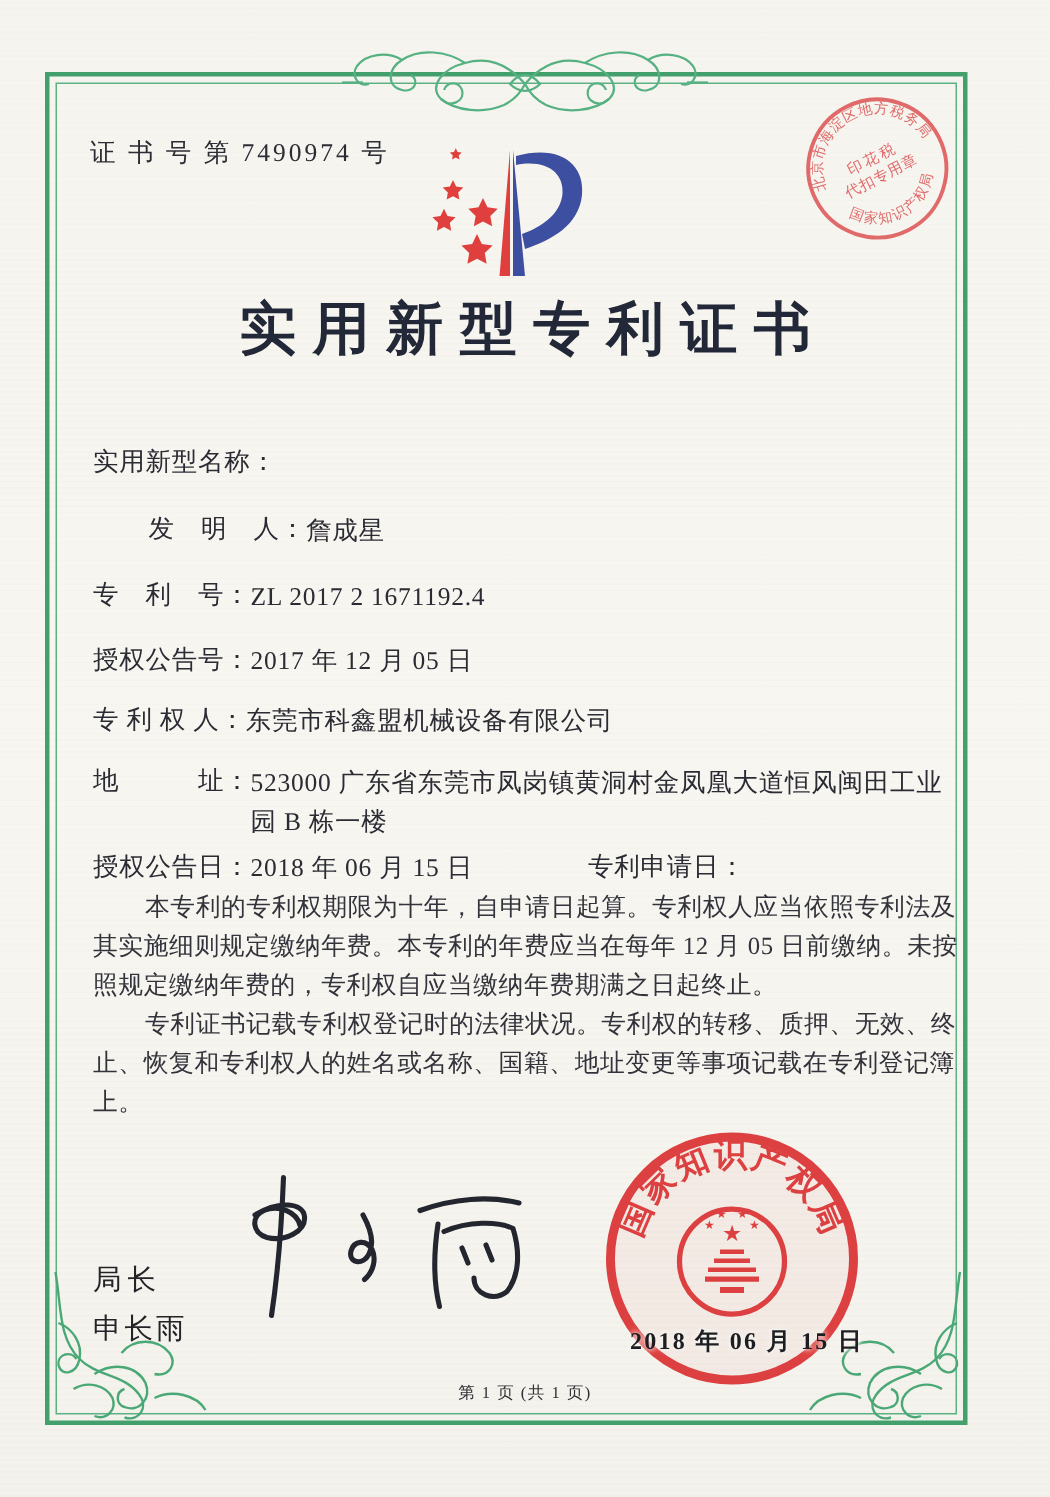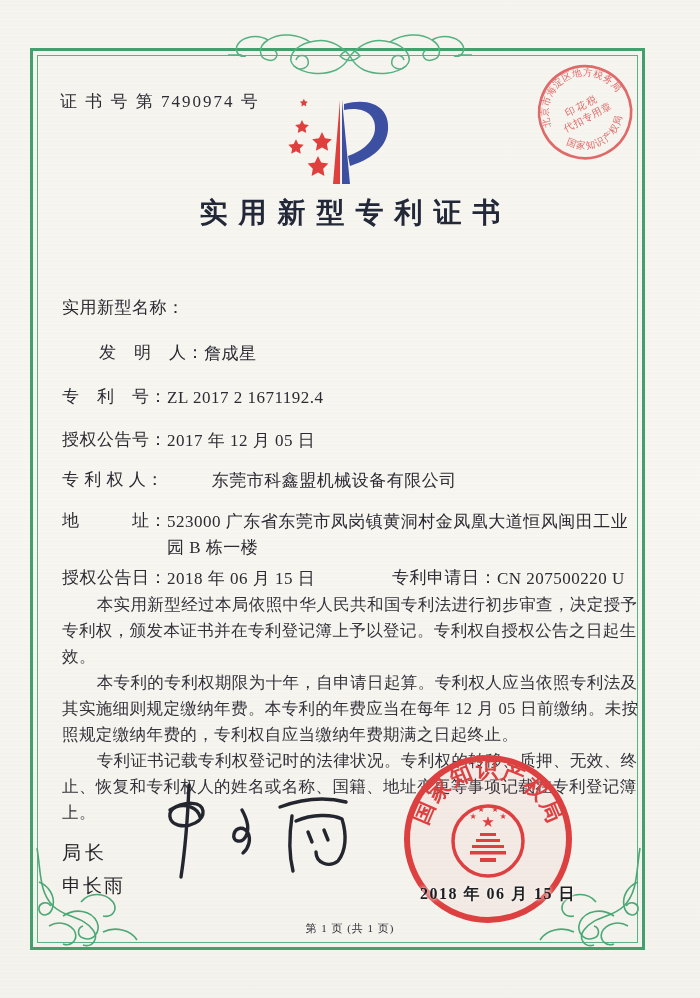--- a/index.html
+++ b/index.html
@@ -30,33 +30,33 @@
   .ornament.corner-left  { left:33px; top:846px; }
   .ornament.corner-right { left:532px; top:846px; transform:scaleX(-1); }
 
   .cert-number {
     position:absolute; left:60px; top:90px;
     font-size:17px; color:#2c2c34; letter-spacing:2px;
   }
   .logo { position:absolute; left:278px; top:96px; }
   .title {
     position:absolute; left:0; top:194px; width:100%;
-    text-align:center; font-size:28px; font-weight:700;
+    text-align:center; font-size:38px; font-weight:700;
     letter-spacing:11px; color:#222838; text-indent:11px;
   }
 
   .fields { position:absolute; left:62px; top:0; width:580px; }
   .field-row { position:absolute; display:flex; font-size:17px; color:#2b2b33; letter-spacing:0.5px; }
   .field-row .lbl { flex:none; white-space:pre; }
   .field-row .val { flex:1; line-height:1.55; }
   .row-name    { top:296px; width:580px; }
   .row-inv     { top:341px; width:580px;margin-left:37px; }
   .row-pat     { top:385px; width:580px; }
   .row-file    { top:428px; width:580px; }
-  .row-owner   { top:468px; width:580px;gap:48px; }
+  .row-owner   { top:468px; width:580px; }
   .row-addr    { top:509px; width:580px; }
   .row-grant   { top:566px; width:580px; }
   .grant-right { position:absolute; left:330px; top:0; display:flex; }
 
   .paragraphs {
     position:absolute; left:62px; top:592px; width:580px;
     font-size:16.5px; line-height:26px; color:#33333b; letter-spacing:0.4px;
   }
   .paragraphs p { text-indent:2.1em; }
 
@@ -167,27 +167,25 @@
     </div>
     <div class="field-row row-addr">
       <span class="lbl">地　　　址：</span>
       <span class="val" style="max-width:470px">523000 广东省东莞市凤岗镇黄洞村金凤凰大道恒风闽田工业园 B 栋一楼</span>
     </div>
     <div class="field-row row-grant">
       <span class="lbl">授权公告日：</span>
       <span class="val">2018 年 06 月 15 日</span>
       <span class="grant-right">
         <span class="lbl">专利申请日：</span>
-        <span class="val">CN 207500220 U</span>
       </span>
     </div>
   </div>
 
   <div class="paragraphs">
-    <p>本实用新型经过本局依照中华人民共和国专利法进行初步审查，决定授予专利权，颁发本证书并在专利登记簿上予以登记。专利权自授权公告之日起生效。</p>
     <p>本专利的专利权期限为十年，自申请日起算。专利权人应当依照专利法及其实施细则规定缴纳年费。本专利的年费应当在每年 12 月 05 日前缴纳。未按照规定缴纳年费的，专利权自应当缴纳年费期满之日起终止。</p>
     <p>专利证书记载专利权登记时的法律状况。专利权的转移、质押、无效、终止、恢复和专利权人的姓名或名称、国籍、地址变更等事项记载在专利登记簿上。</p>
   </div>
 
   <div class="signer-role">局长</div>
   <div class="signer-name">申长雨</div>
 
   <svg class="signature-svg" width="235" height="108" viewBox="0 0 235 108">
     <g fill="none" stroke="#23262e" stroke-width="3.4" stroke-linecap="round" stroke-linejoin="round">
       <path d="M30,32 C46,22 62,24 63,33 C64,43 50,50 38,47 C28,44 27,33 36,29 C46,25 58,30 60,39"></path>

